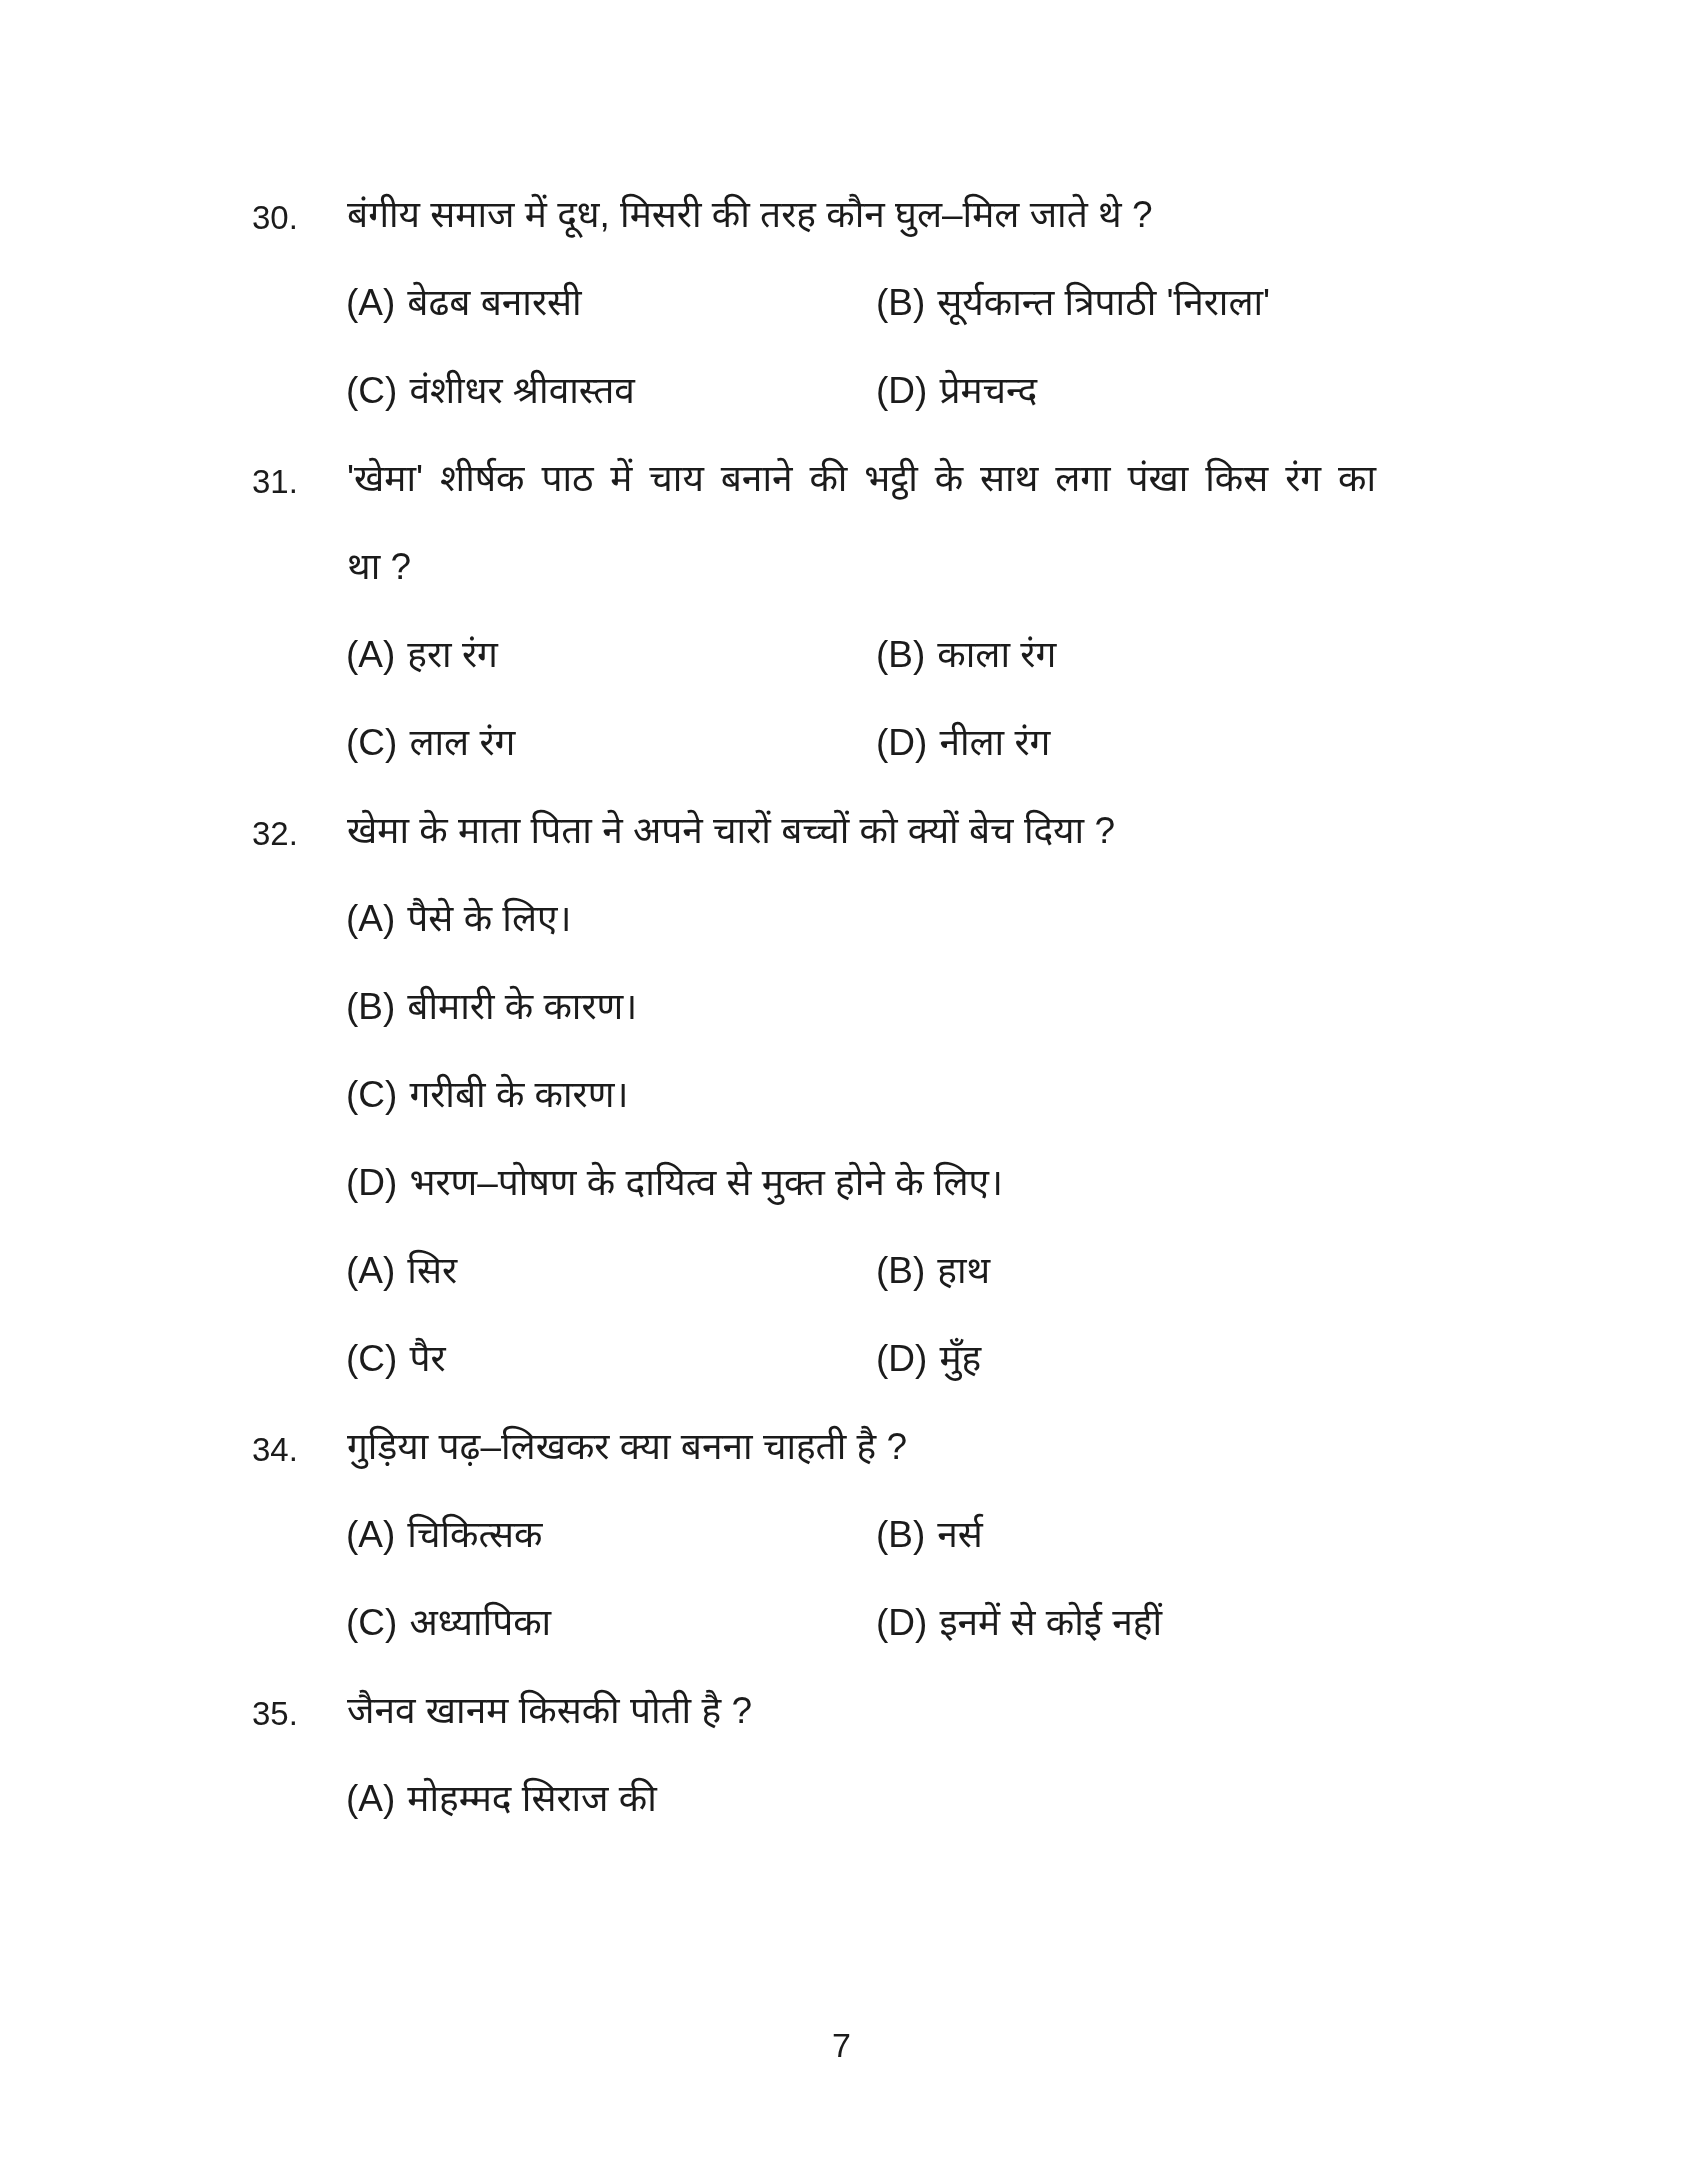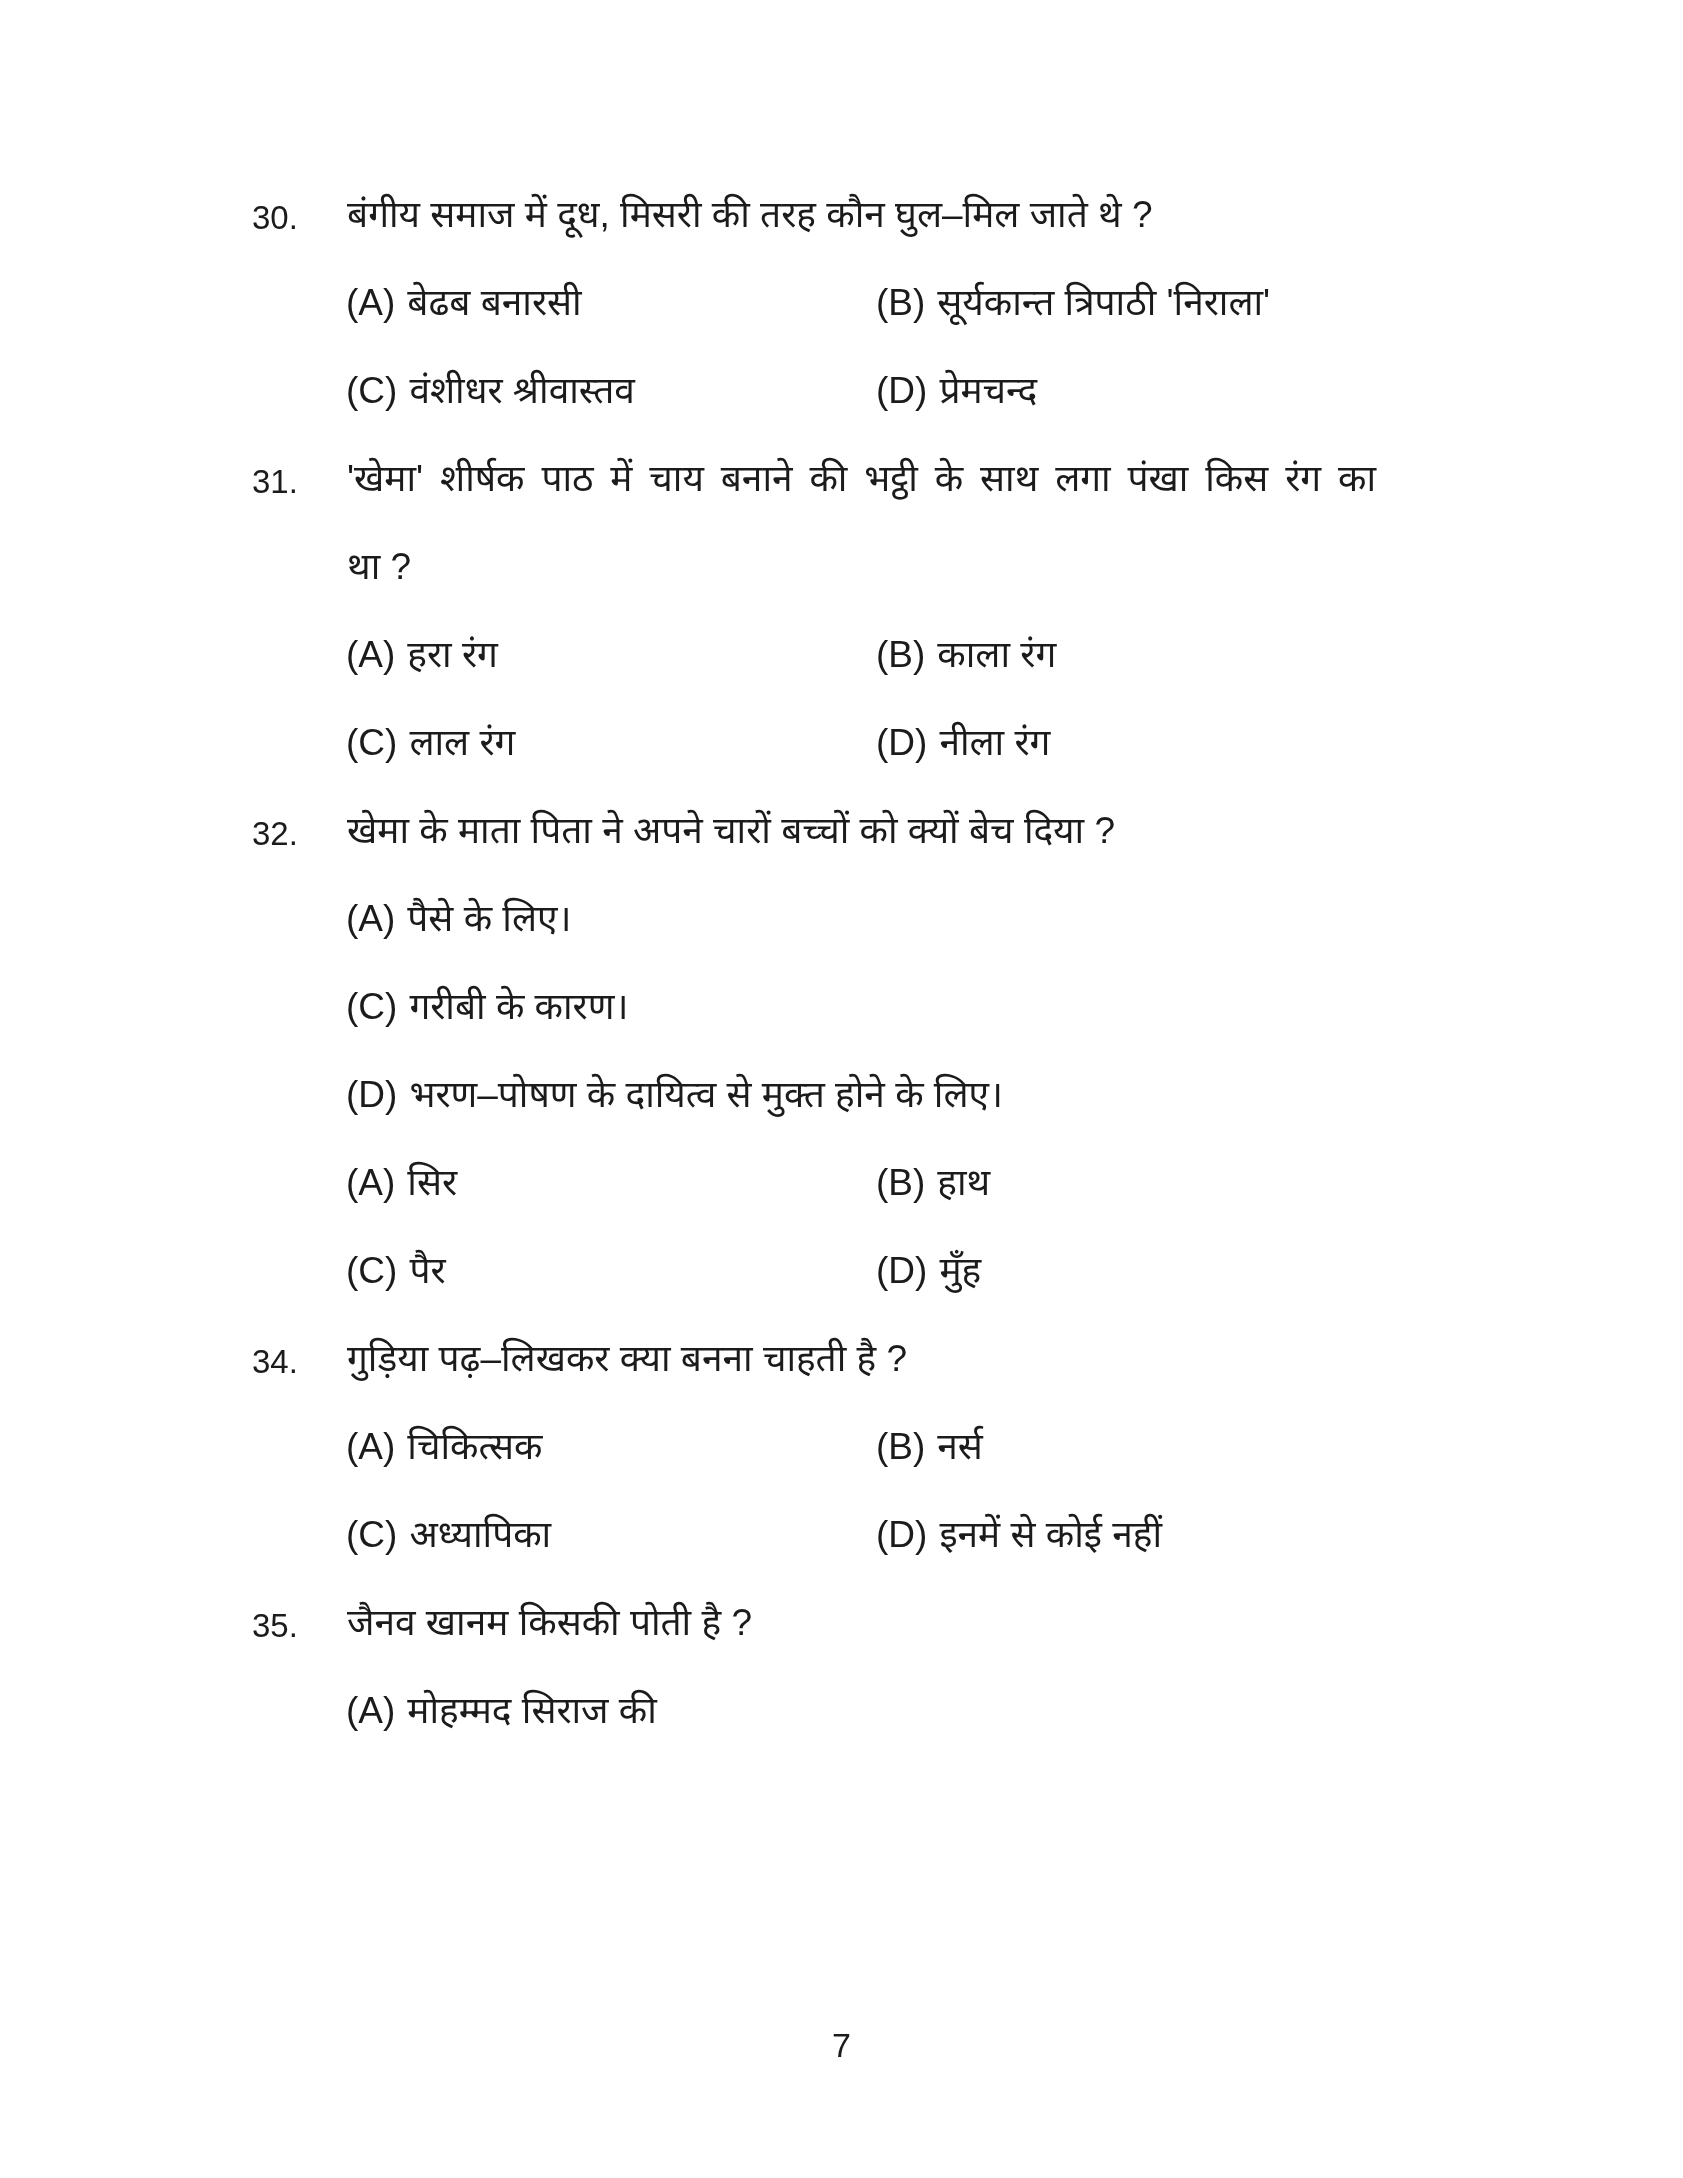--- a/index.html
+++ b/index.html
@@ -106,20 +106,21 @@
   </div>
 
   <div class="q-row">
     <span class="q-num">32.</span>
     <div class="q-text">
       <div class="line">खेमा के माता पिता ने अपने चारों बच्चों को क्यों बेच दिया ?</div>
     </div>
   </div>
   <div class="options one-col">
     <div class="option"><span class="opt-label">(A)</span><span class="opt-text">पैसे के लिए।</span></div>
+    <div class="option"><span class="opt-label">(B)</span><span class="opt-text">बीमारी के कारण।</span></div>
     <div class="option"><span class="opt-label">(C)</span><span class="opt-text">गरीबी के कारण।</span></div>
     <div class="option"><span class="opt-label">(D)</span><span class="opt-text">भरण–पोषण के दायित्व से मुक्त होने के लिए।</span></div>
   </div>
 
   <div class="options two-col">
     <div class="option"><span class="opt-label">(A)</span><span class="opt-text">सिर</span></div>
     <div class="option"><span class="opt-label">(B)</span><span class="opt-text">हाथ</span></div>
     <div class="option"><span class="opt-label">(C)</span><span class="opt-text">पैर</span></div>
     <div class="option"><span class="opt-label">(D)</span><span class="opt-text">मुँह</span></div>
   </div>

